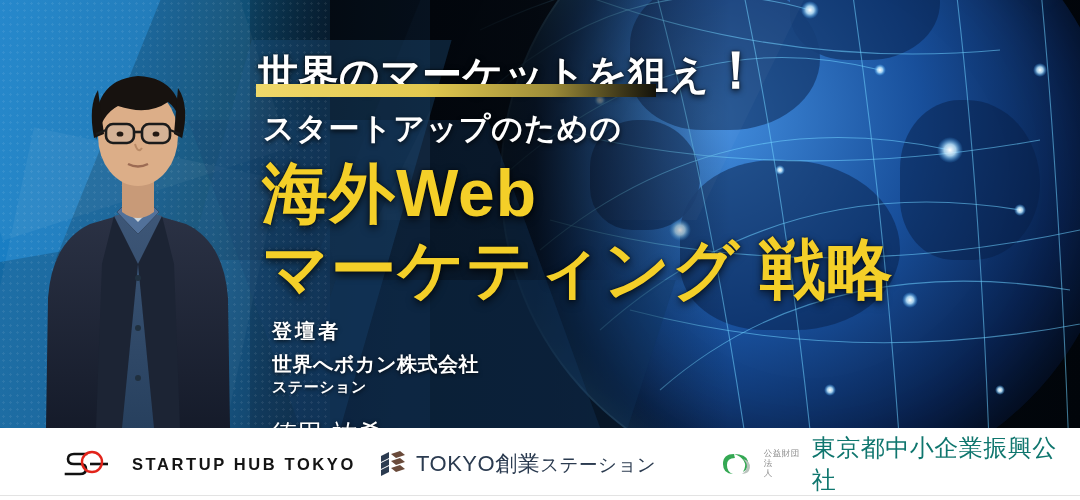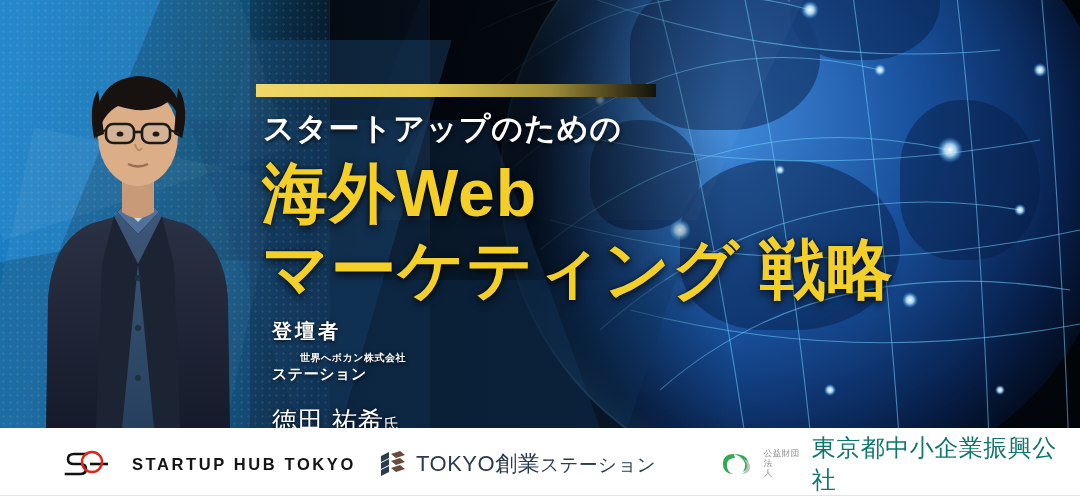--- a/index.html
+++ b/index.html
@@ -103,21 +103,21 @@
     text-shadow:0 3px 8px rgba(0,0,0,.75), 0 0 3px rgba(0,0,0,.6);
     white-space:nowrap;
   }
   .title1{ left:262px; top:160px; font-size:66px; }
   .title2{ left:262px; top:236px; font-size:66px; }
 
   
   .speaker{ position:absolute; left:272px; top:318px; color:#fff; white-space:nowrap;
             text-shadow:0 1px 4px rgba(0,0,0,.85); }
   .sp-label{ font-size:20px; font-weight:700; letter-spacing:3px; }
-  .sp-company{ font-size:10px; font-weight:700; margin-top:6px; letter-spacing:.5px;margin-left:28px; }
+  .sp-company{ font-size:20px; font-weight:700; margin-top:6px; letter-spacing:.5px; }
   .sp-role{ font-size:15px; font-weight:700; letter-spacing:.5px; }
   .sp-name{ font-size:25px; font-weight:400; margin-top:20px; letter-spacing:1px; }
   .sp-name .suffix{ font-size:15px; }
 
   
   .datebox{ position:absolute; left:455px; top:326px; color:#fff; white-space:nowrap;
             text-shadow:0 2px 6px rgba(0,0,0,.85); }
   .d-row{ display:flex; align-items:baseline; gap:10px; }
   .d-day{ font-size:45px; font-weight:800; letter-spacing:-1px; line-height:1; }
   .d-time{ font-size:23px; font-weight:700; letter-spacing:.3px; }
@@ -268,20 +268,23 @@
       <path d="M88 102 L78 106" stroke="#1b1b1b" stroke-width="2.4"></path>
       <path d="M152 102 L162 106" stroke="#1b1b1b" stroke-width="2.4"></path>
 
       <ellipse cx="102" cy="106" rx="3.4" ry="2.6" fill="#241a14"></ellipse>
       <ellipse cx="138" cy="106" rx="3.4" ry="2.6" fill="#241a14"></ellipse>
       <path d="M117 116 Q120 126 124 120" stroke="#b98a66" stroke-width="2" fill="none"></path>
       <path d="M110 136 Q120 141 130 136" stroke="#9c6b53" stroke-width="2.4" fill="none"></path>
     </svg>
   </div>
 
+  <div class="kicker">
+    <span>世界のマーケットを狙え</span><span class="bang">！</span>
+  </div>
   <div class="gold-bar"></div>
   <div class="subkicker">スタートアップのための</div>
   <div class="title1">海外Web</div>
   <div class="title2">マーケティング 戦略</div>
 
   <div class="speaker">
     <div class="sp-label">登壇者</div>
     <div class="sp-company">世界へボカン株式会社</div>
     <div class="sp-role">ステーション</div>
     <div class="sp-name"><span>徳田 祐希</span><span class="suffix">氏</span></div>

